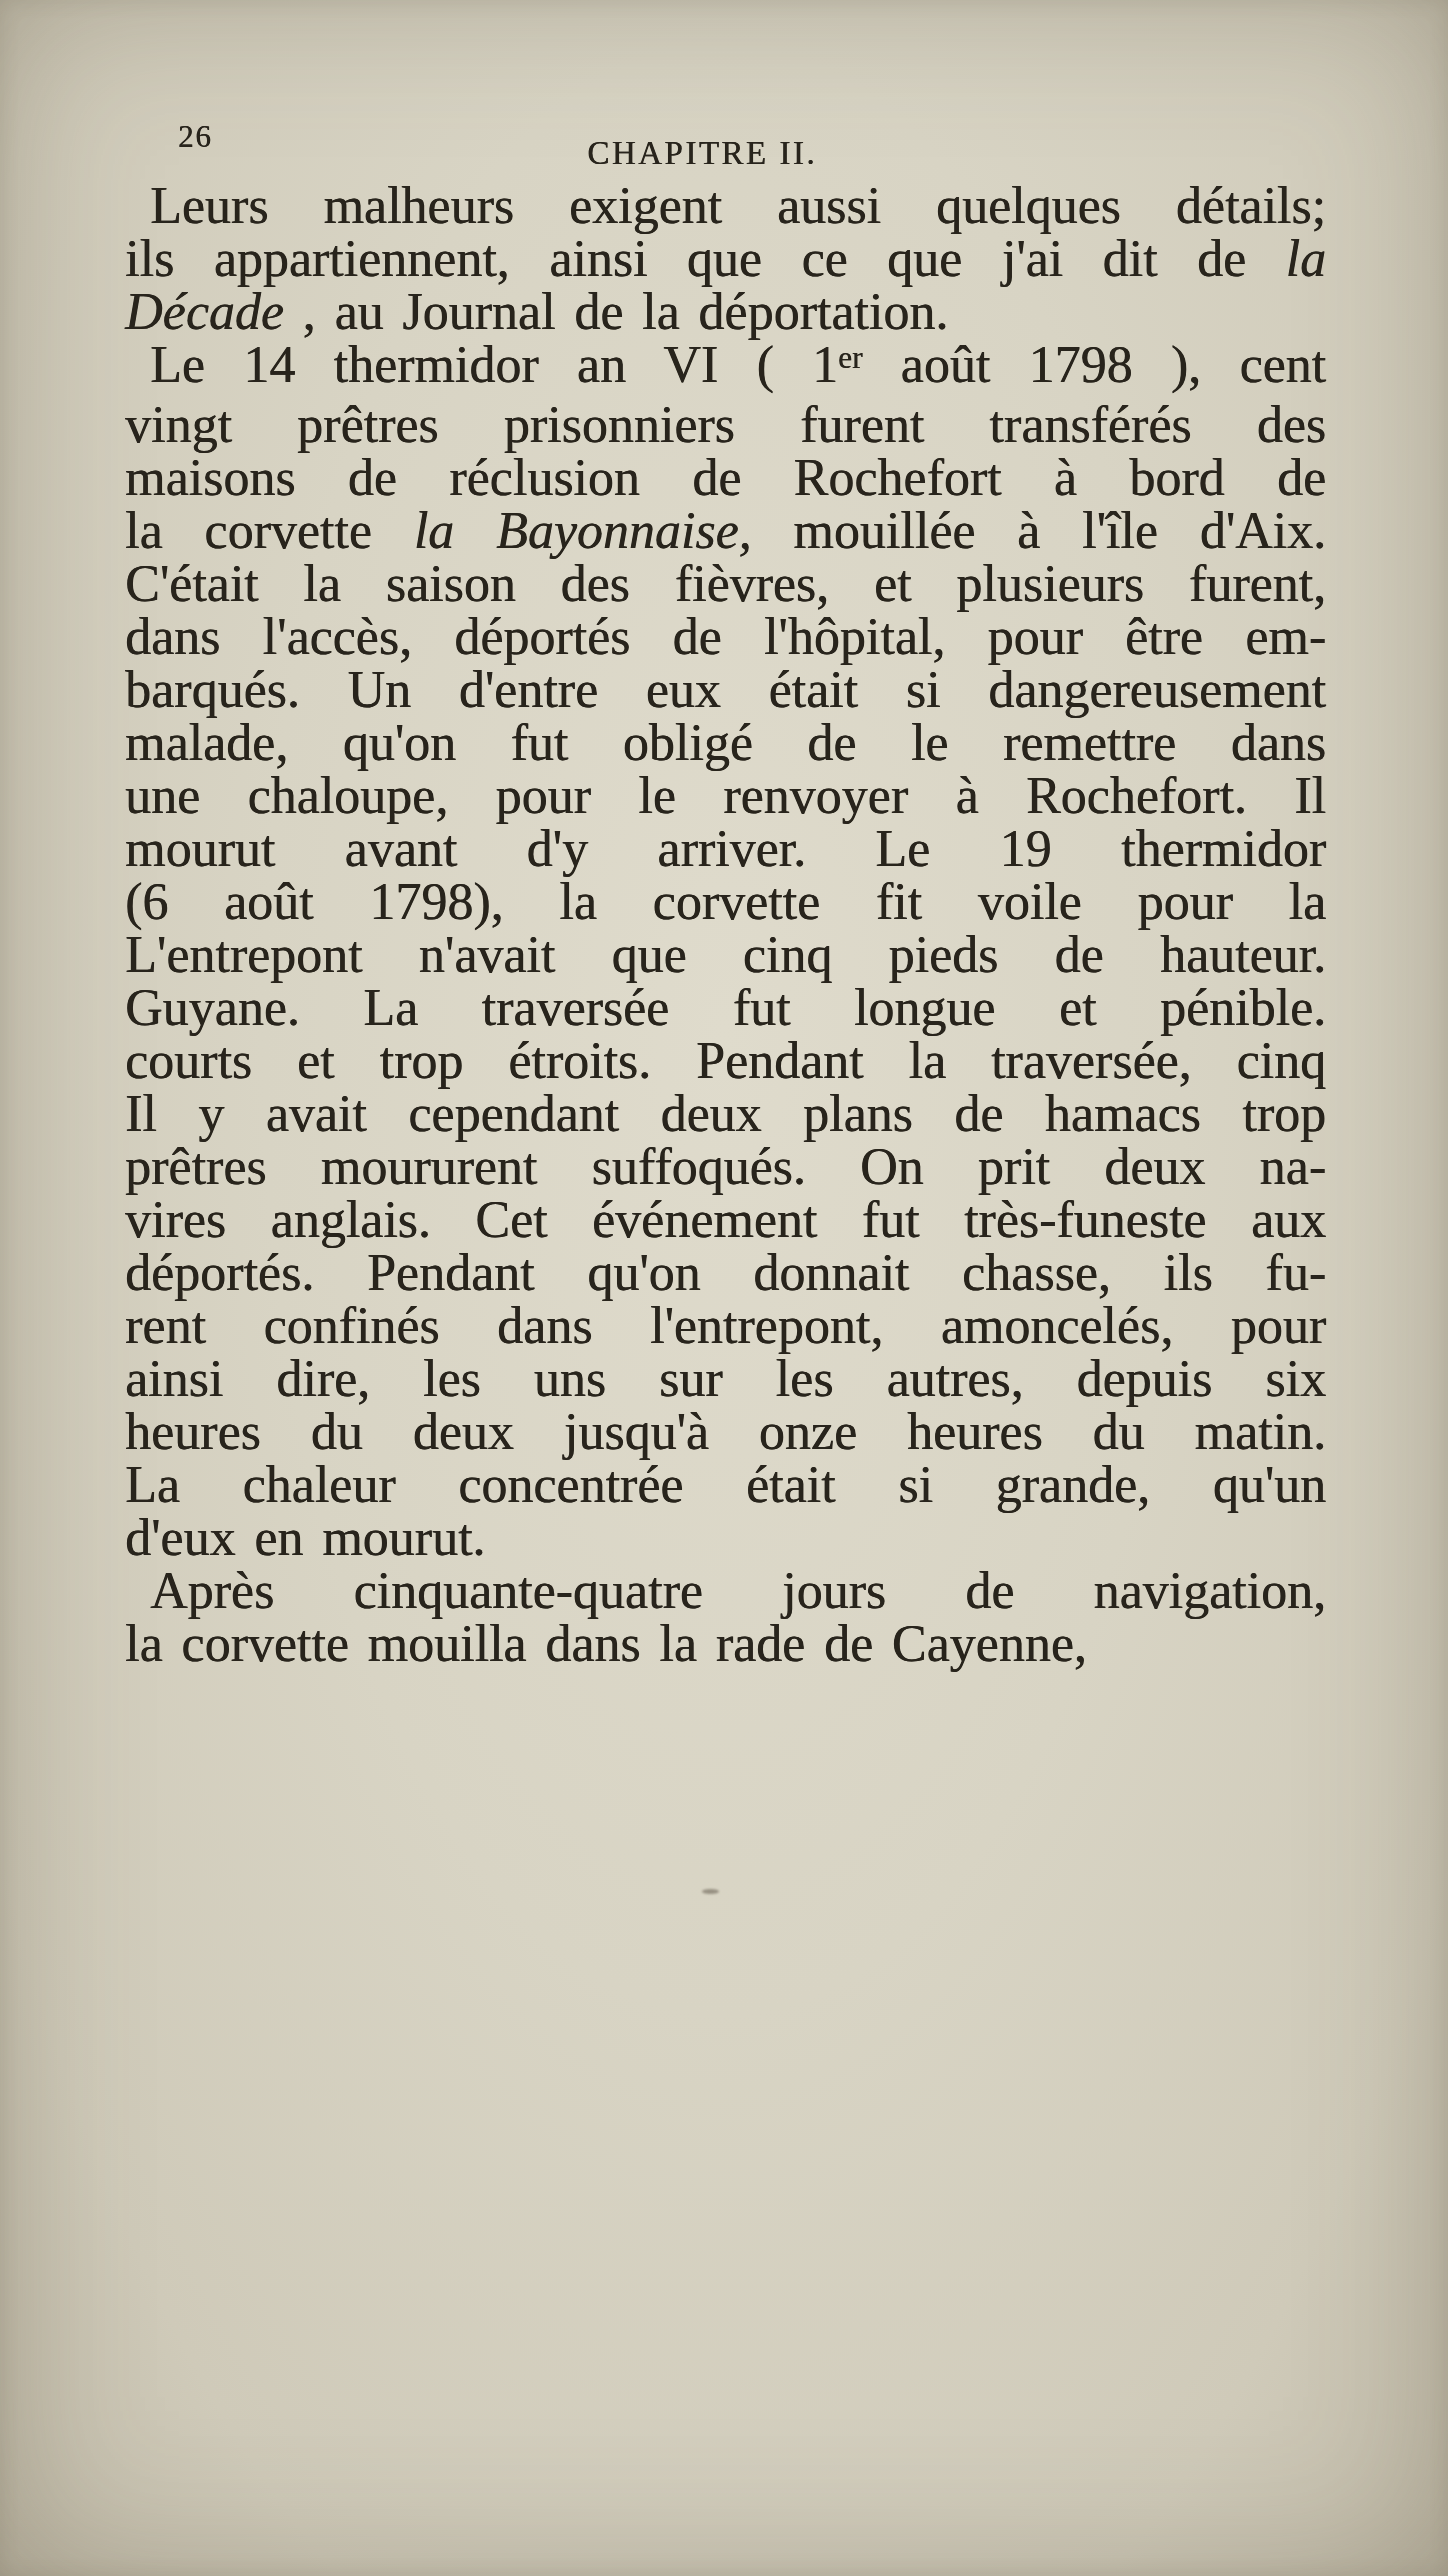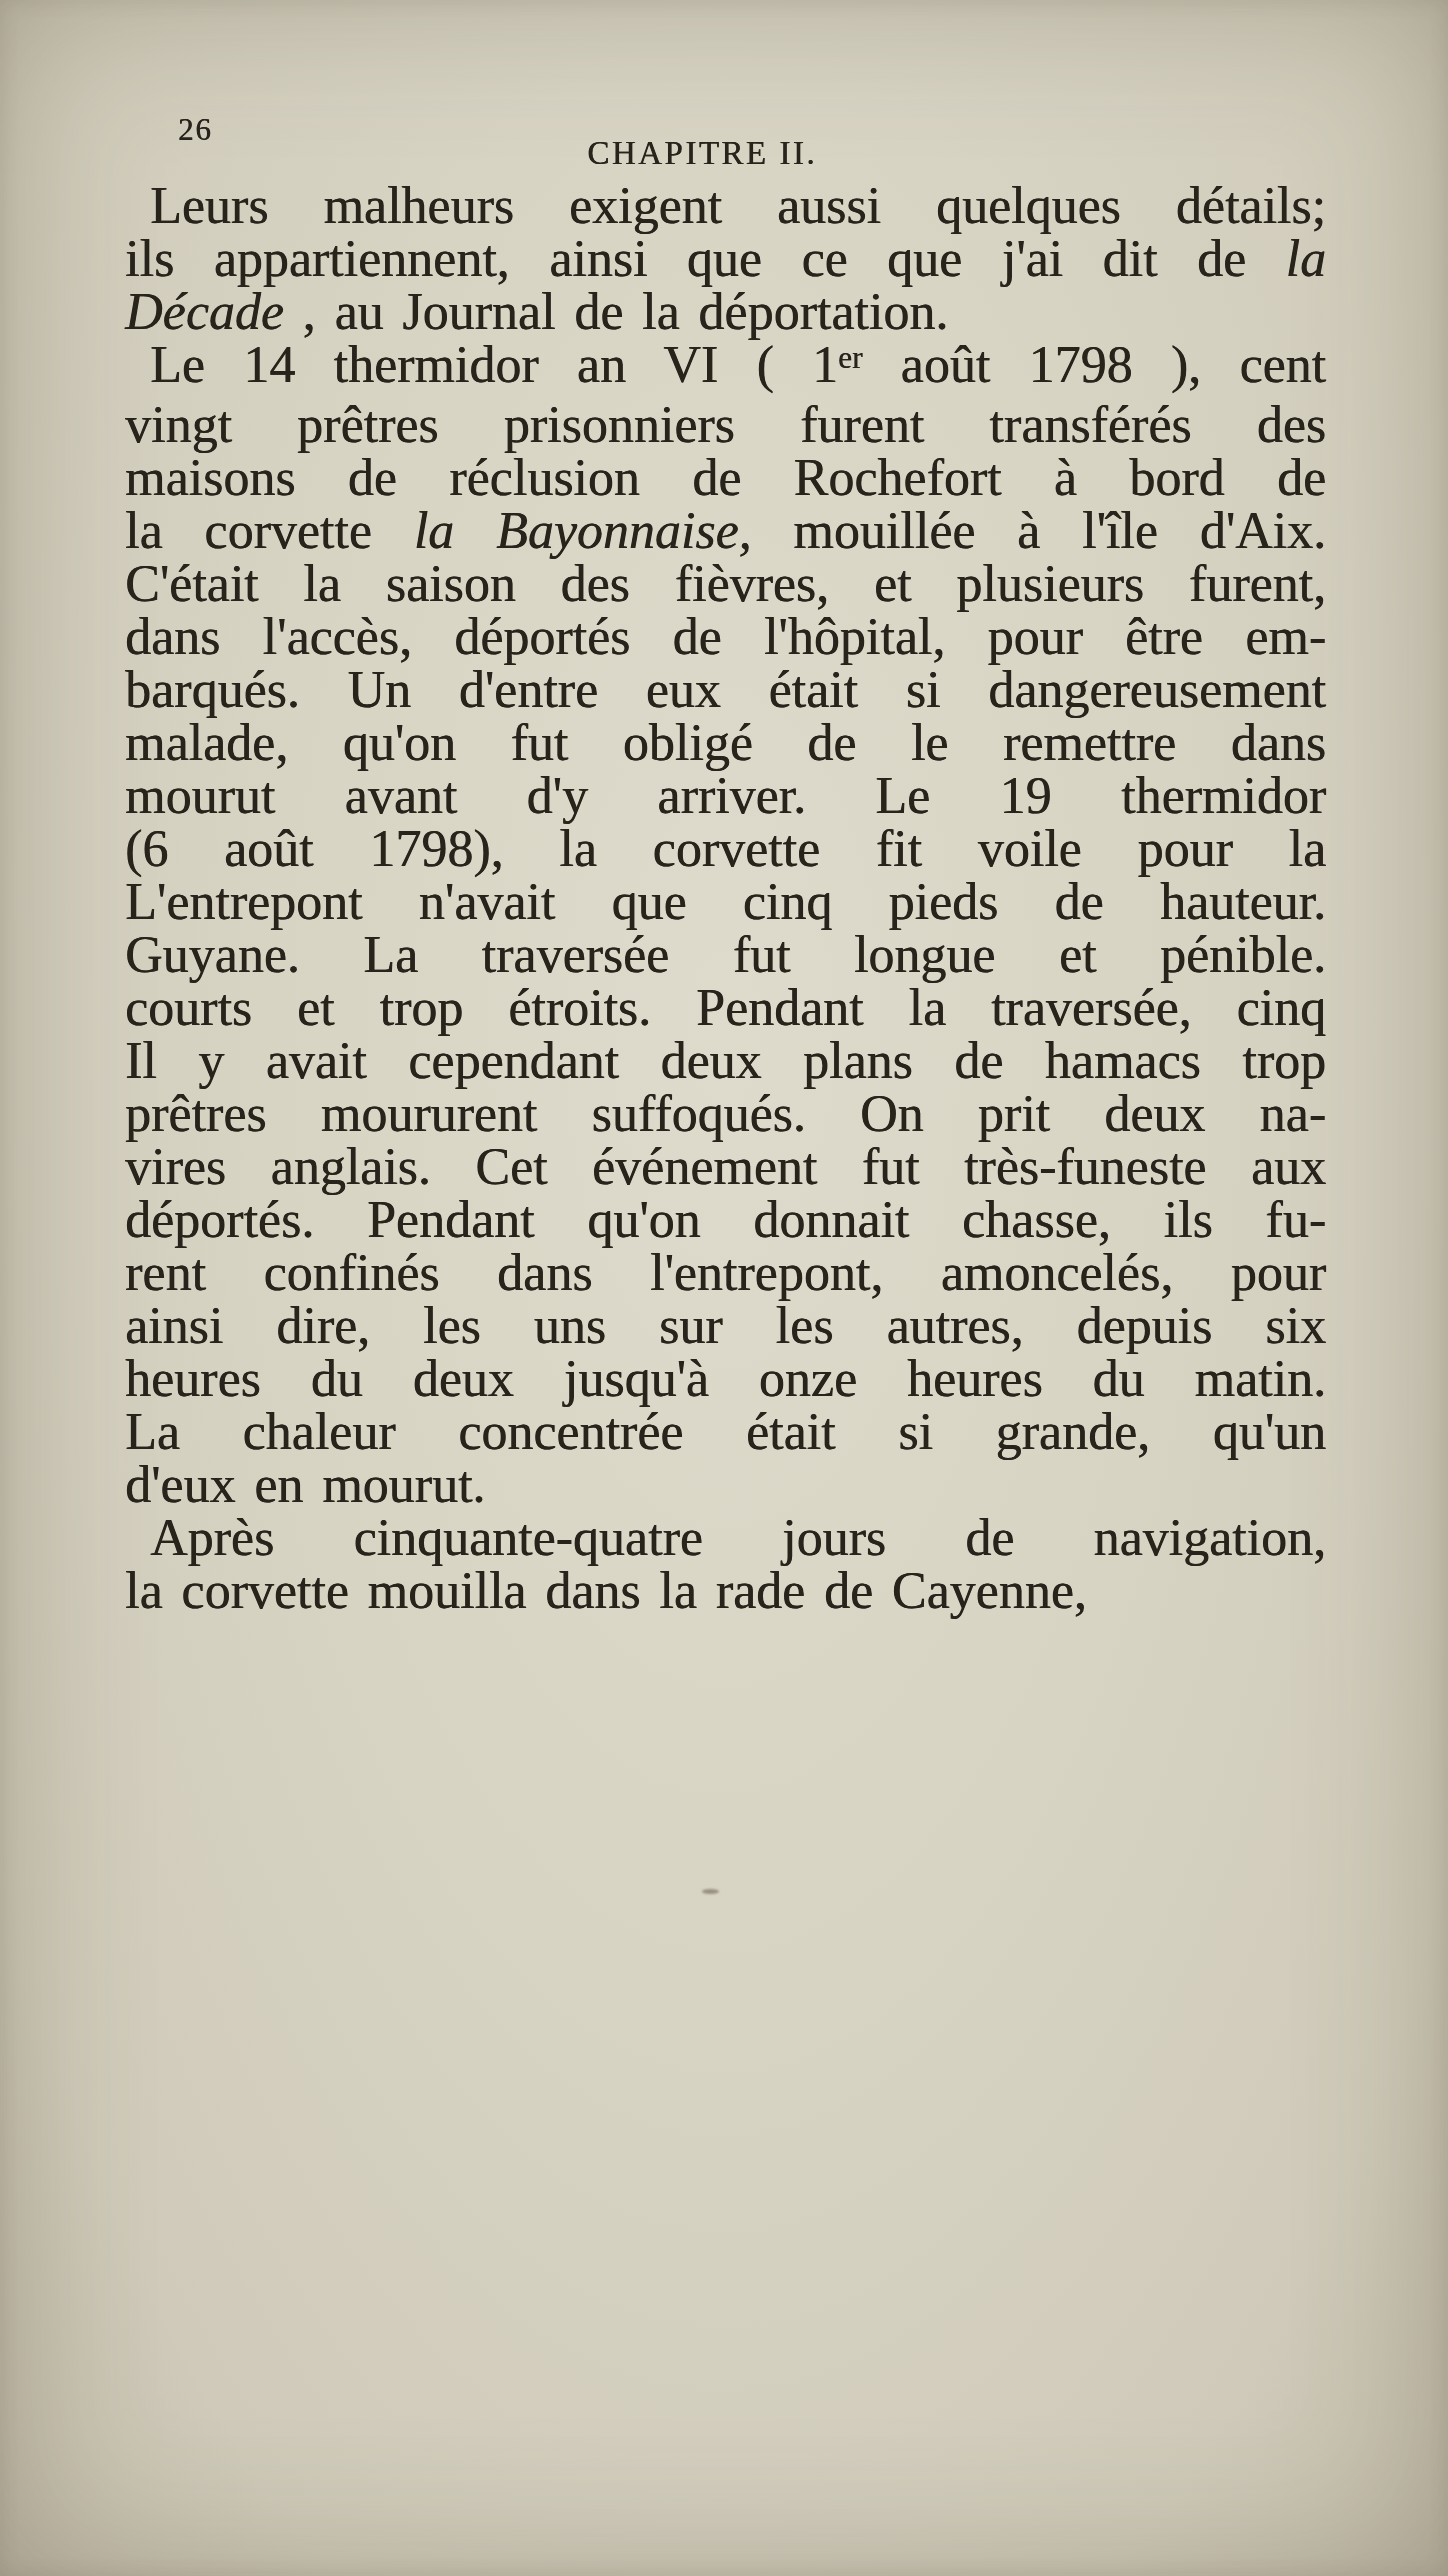--- a/index.html
+++ b/index.html
@@ -21,21 +21,21 @@
     text-shadow: 0.5px 0 0 currentColor; 
   }
   .header {
     position: absolute;
     top: 103px; left: 125px;
     width: 1201px; height: 53px;
     font-size: 33px;
   }
   .page-number {
     position: absolute;
-    left: 53px; top: 9px;
+    left: 53px; top: 16px;
     font-size: 31px;
     letter-spacing: 1.7px;
   }
   .chapter {
     position: absolute;
     left: 0; right: 0; top: 0;
     text-align: center;
     letter-spacing: 2.5px;
     transform: translateX(-23.4px);
     margin-top: 32px;
@@ -91,20 +91,21 @@
       </div>
       <div class="paragraph">
         <div class="line first">Le 14 thermidor an VI ( 1<sup>er</sup> août 1798 ), cent</div>
         <div class="line">vingt prêtres prisonniers furent transférés des</div>
         <div class="line">maisons de réclusion de Rochefort à bord de</div>
         <div class="line">la corvette <i>la Bayonnaise,</i> mouillée à l'île d'Aix.</div>
         <div class="line">C'était la saison des fièvres, et plusieurs furent,</div>
         <div class="line">dans l'accès, déportés de l'hôpital, pour être em-</div>
         <div class="line">barqués. Un d'entre eux était si dangereusement</div>
         <div class="line">malade, qu'on fut obligé de le remettre dans</div>
+        <div class="line">une chaloupe, pour le renvoyer à Rochefort. Il</div>
         <div class="line">mourut avant d'y arriver. Le 19 thermidor</div>
         <div class="line">(6 août 1798), la corvette fit voile pour la</div>
         <div class="line">L'entrepont n'avait que cinq pieds de hauteur.</div>
         <div class="line">Guyane. La traversée fut longue et pénible.</div>
         <div class="line">courts et trop étroits. Pendant la traversée, cinq</div>
         <div class="line">Il y avait cependant deux plans de hamacs trop</div>
         <div class="line">prêtres moururent suffoqués. On prit deux na-</div>
         <div class="line">vires anglais. Cet événement fut très-funeste aux</div>
         <div class="line">déportés. Pendant qu'on donnait chasse, ils fu-</div>
         <div class="line">rent confinés dans l'entrepont, amoncelés, pour</div>

